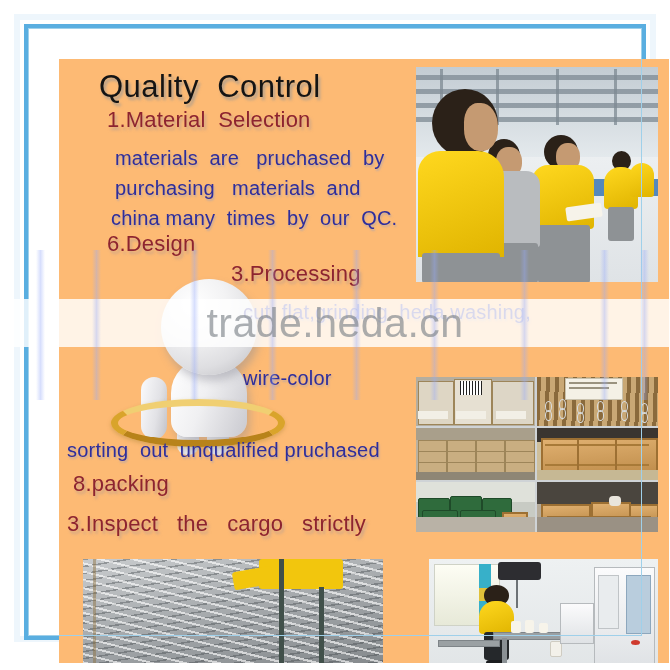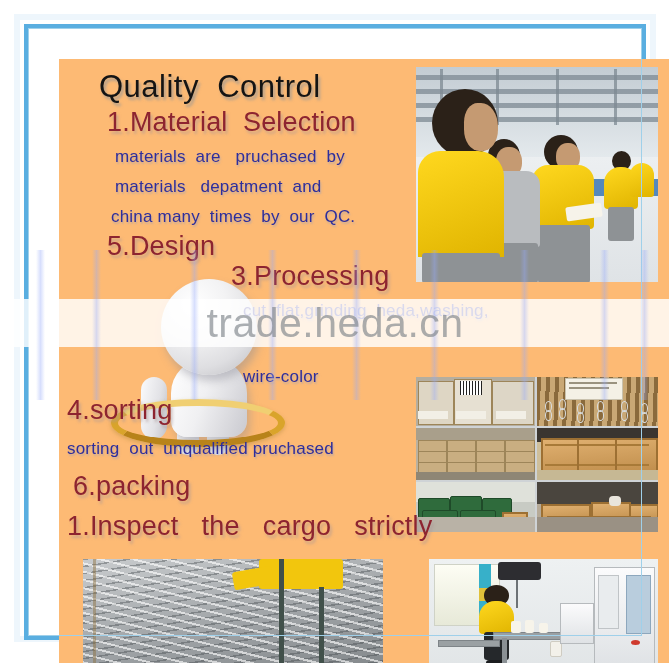--- a/index.html
+++ b/index.html
@@ -22,23 +22,23 @@
          right:-1px;bottom:-1px;border:1px solid #9fd0ea;pointer-events:none;}
 
   
   #plate{position:absolute;left:30px;top:30px;width:610px;height:604px;
          background:#fdba74;overflow:hidden;}
 
   
   .txt{position:absolute;white-space:pre;}
   .h-title{font-size:31px;color:#141414;letter-spacing:.5px;
         text-shadow:2px 3px 3px rgba(150,150,150,.75);}
-  .h-step{font-size:27px;color:#8d2430;letter-spacing:.2px;
+  .h-step{font-size:22px;color:#8d2430;letter-spacing:.2px;
         text-shadow:2px 3px 3px rgba(170,150,150,.6);}
-  .h-body{font-size:17px;color:#2e2e9c;letter-spacing:.2px;
+  .h-body{font-size:20px;color:#2e2e9c;letter-spacing:.2px;
         text-shadow:1px 2px 2px rgba(160,160,185,.6);}
 
   
   #mascot{position:absolute;left:60px;top:212px;width:180px;height:180px;}
   .m-head{position:absolute;left:42px;top:8px;width:96px;height:96px;
      border-radius:50%;
      background:radial-gradient(circle at 34% 26%, #ffffff 0%, #f3f3f4 34%,
                 #dedee1 68%, #b9b9be 100%);
      box-shadow:3px 6px 9px rgba(140,140,150,.45);}
   .m-body{position:absolute;left:52px;top:88px;width:76px;height:78px;
@@ -325,35 +325,34 @@
         <span class="m-leg-b"></span>
         <span class="m-body"></span>
         <span class="m-head"></span>
         <span class="m-ring"></span>
       </div>
 
       <span class="txt h-title" style="left:40px;top:10px;">Quality  Control</span>
 
       <span class="txt h-step" style="left:48px;top:48px;">1.Material  Selection</span>
       <span class="txt h-body" style="left:56px;top:88px;">materials  are   pruchased  by</span>
-      <span class="txt h-body" style="left:56px;top:118px;">materials   depatment  and</span>
+      <span class="txt h-body" style="left:56px;top:118px;">purchasing   materials  and</span>
       <span class="txt h-body" style="left:52px;top:148px;">china many  times  by  our  QC.</span>
 
-      <span class="txt h-step" style="left:48px;top:172px;">5.Design</span>
+      <span class="txt h-step" style="left:48px;top:172px;">6.Design</span>
 
       <span class="txt h-step" style="left:172px;top:202px;">3.Processing</span>
       <span class="txt h-body" style="left:184px;top:242px;">cut  flat,grinding  heda,washing,</span>
       <span class="txt h-body" style="left:184px;top:308px;">wire-color</span>
 
-      <span class="txt h-step" style="left:8px;top:336px;">4.sorting</span>
       <span class="txt h-body" style="left:8px;top:380px;">sorting  out  unqualified pruchased</span>
 
-      <span class="txt h-step" style="left:14px;top:412px;">6.packing</span>
-
-      <span class="txt h-step" style="left:8px;top:452px;">1.Inspect   the   cargo   strictly</span>
+      <span class="txt h-step" style="left:14px;top:412px;">8.packing</span>
+
+      <span class="txt h-step" style="left:8px;top:452px;">3.Inspect   the   cargo   strictly</span>
 
     </div>
   </div>
 
   <div id="wm-band"></div>
   <span class="streak" style="left:36px;"></span>
   <span class="streak" style="left:92px;"></span>
   <span class="streak" style="left:190px;"></span>
   <span class="streak" style="left:268px;"></span>
   <span class="streak" style="left:352px;"></span>

